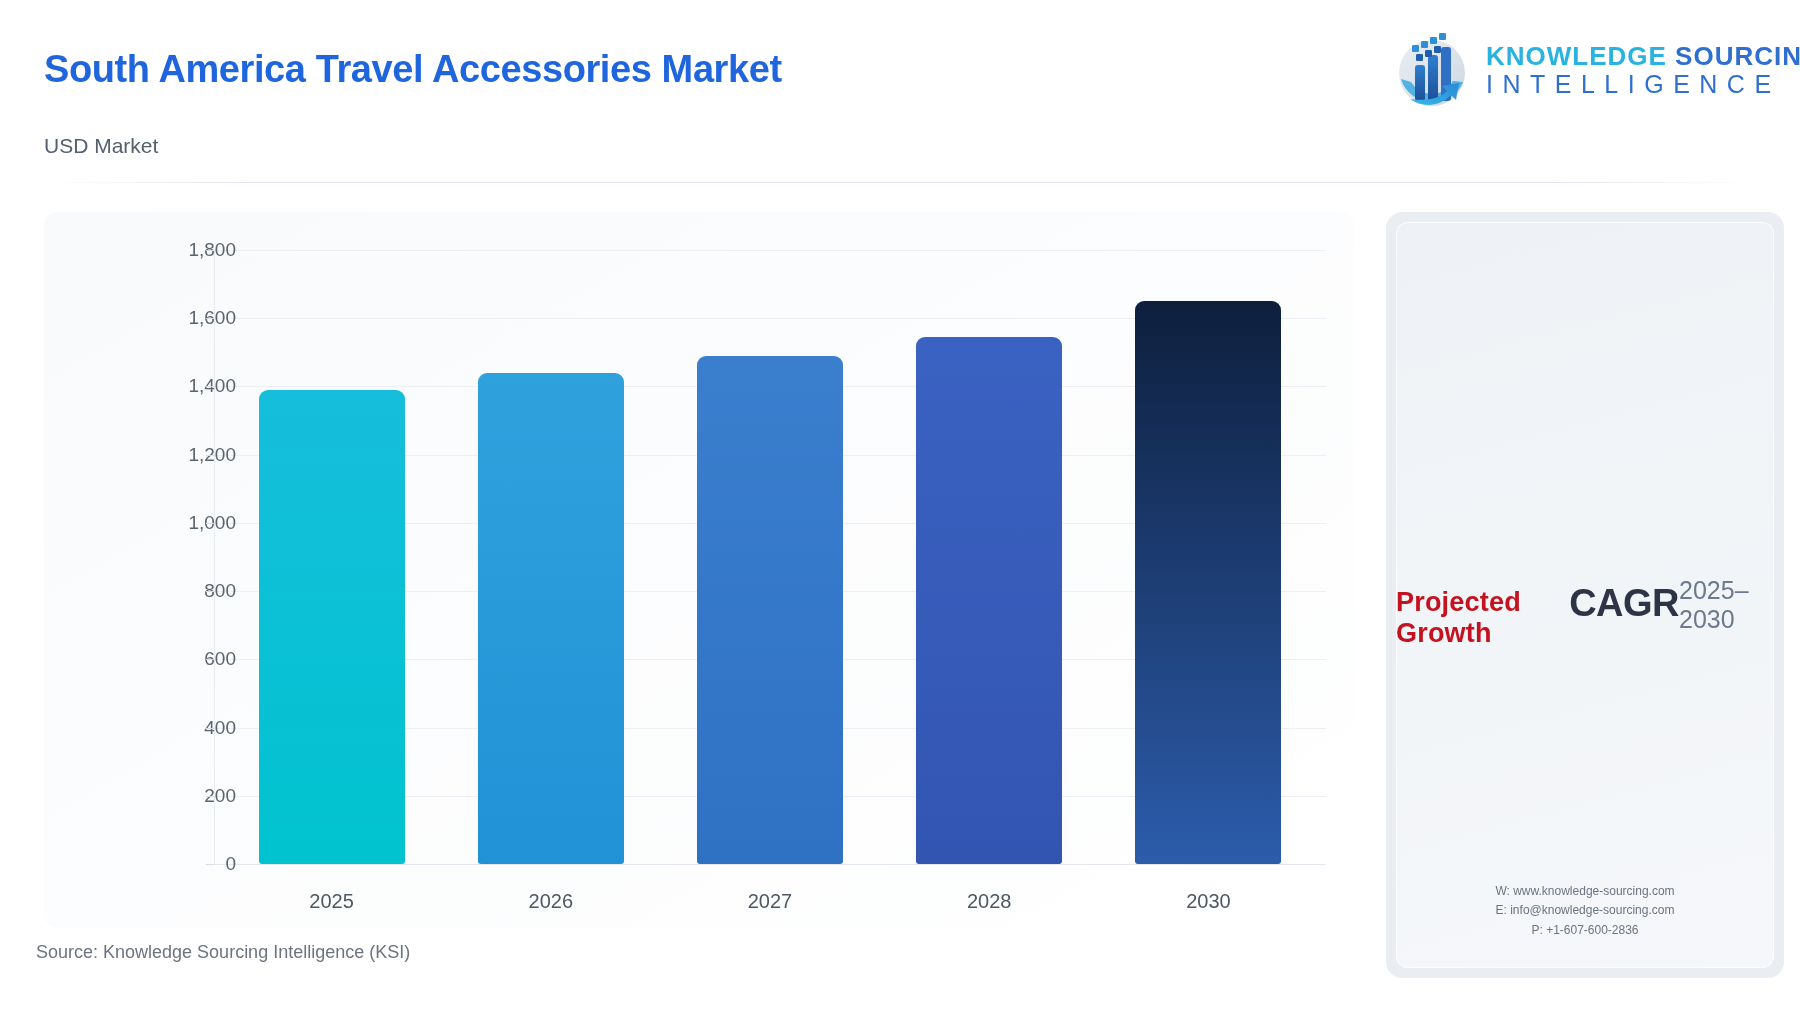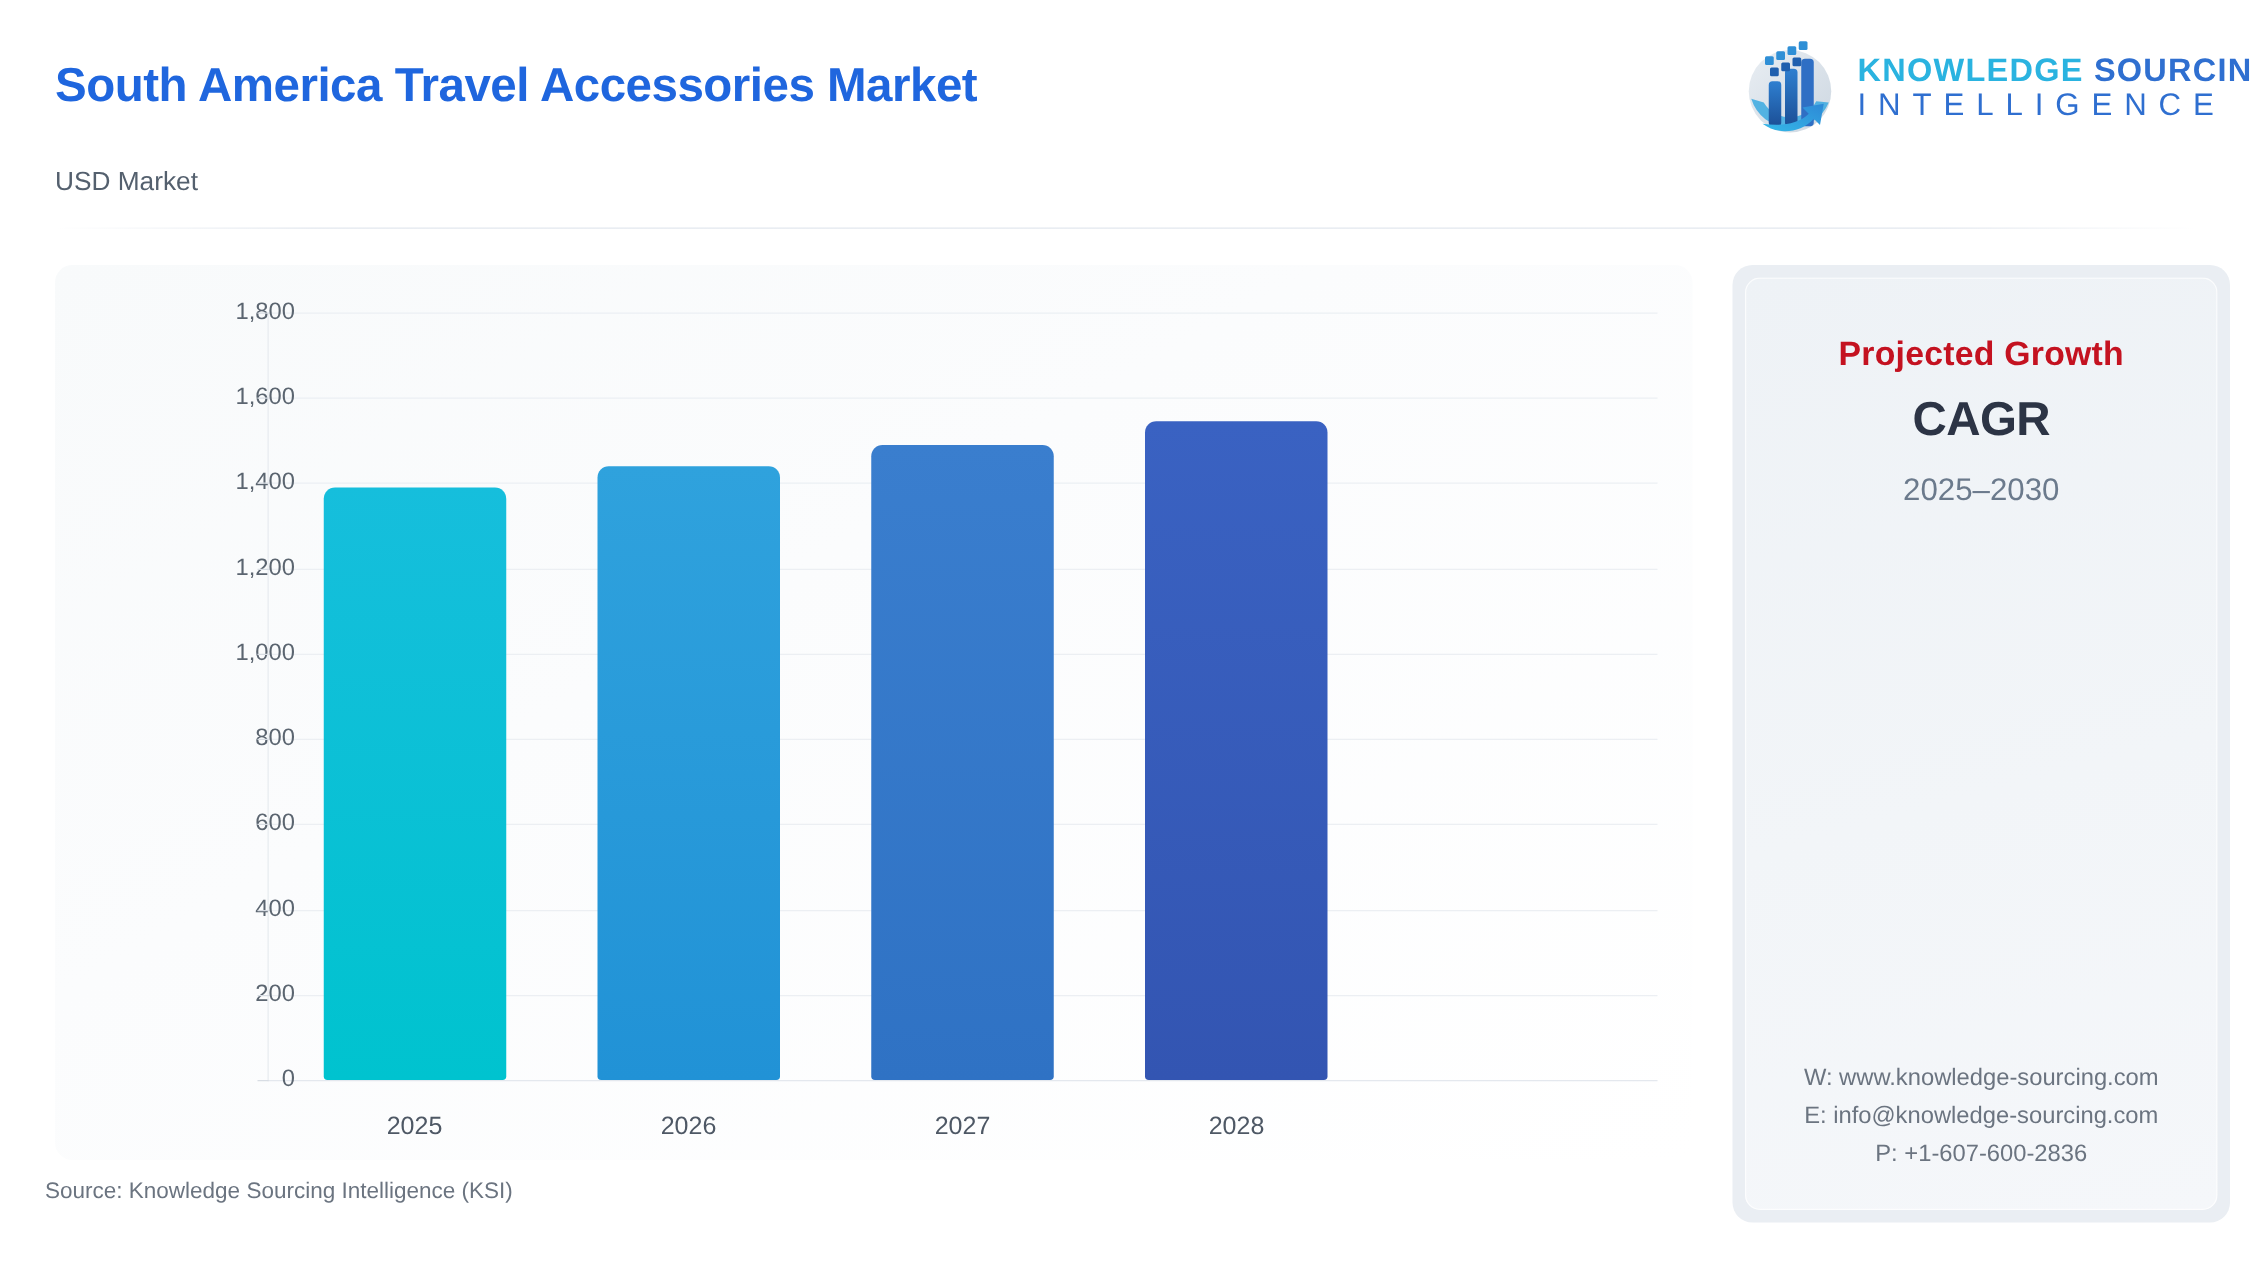--- a/index.html
+++ b/index.html
@@ -78,21 +78,21 @@
     position: absolute; left: 1386px; top: 212px; width: 398px; height: 766px;
     background: #eaeef3;
     border-radius: 16px;
     padding: 10px;
   }
   .growth-inner {
     position: relative; width: 100%; height: 100%;
     background: linear-gradient(165deg, #eef2f6 0%, #f2f5f8 55%, #f5f7fa 100%);
     border-radius: 12px;
     box-shadow: inset 0 0 0 1px rgba(255,255,255,0.75);
-    display: flex; flex-direction: column; align-items: center;
+    display: flex; align-items: center;
   }
   .growth-title {
     margin-top: 46px;
     font-size: 27px; font-weight: 700; color: #c41220; letter-spacing: 0.2px;
   }
   .cagr-value {
     margin-top: 212px;
     font-size: 84px; font-weight: 700; color: #0e9bba; letter-spacing: -2px;
     line-height: 1;
     text-shadow: 0 1px 2px rgba(14,155,186,0.18);
@@ -100,21 +100,21 @@
   .cagr-label {
     margin-top: 16px;
     font-size: 38px; font-weight: 700; color: #2c3445; letter-spacing: -0.5px;
   }
   .cagr-period {
     margin-top: 20px;
     font-size: 25px; font-weight: 400; color: #6b7a8c;
   }
   .contact {
     position: absolute; left: 0; right: 0; bottom: 28px;
-    text-align: center; font-size: 19px; color: #6b7480; line-height: 1.62;
+    text-align: center; font-size: 12px; color: #6b7480; line-height: 1.62;
   }
   .contact div { white-space: nowrap; }
 </style>
 </head>
 <body>
 
 <div class="page">
 
   <div class="header">
     <div class="title">South America Travel Accessories Market</div>
@@ -212,20 +212,24 @@
             <div class="bar-label">2026</div>
           </div>
           <div class="bar-slot" style="left: 475px; height: 614px; border-radius: 18px;">
             <div class="bar" title="2027: 1490" style="height: 508.256px; background: linear-gradient(rgb(58, 126, 206) 0%, rgb(47, 114, 196) 100%);"></div>
             <div class="bar-label">2027</div>
           </div>
           <div class="bar-slot" style="left: 694.2px; height: 614px;">
             <div class="bar" title="2028: 1545" style="height: 527.017px; background: linear-gradient(rgb(58, 98, 194) 0%, rgb(51, 85, 178) 100%);"></div>
             <div class="bar-label">2028</div>
           </div>
+          <div class="bar-slot" style="left: 913.4px; height: 614px;">
+            <div class="bar" title="2030: 1650" style="height: 562.833px; background: linear-gradient(rgb(14, 31, 61) 0%, rgb(44, 92, 171) 100%);"></div>
+            <div class="bar-label">2030</div>
+          </div>
         </div>
     </div>
   </div>
 
   <div class="source">Source: Knowledge Sourcing Intelligence (KSI)</div>
 
   <div class="growth-card">
     <div class="growth-inner">
       <div class="growth-title">Projected Growth</div>
       <div class="cagr-label">CAGR</div>

